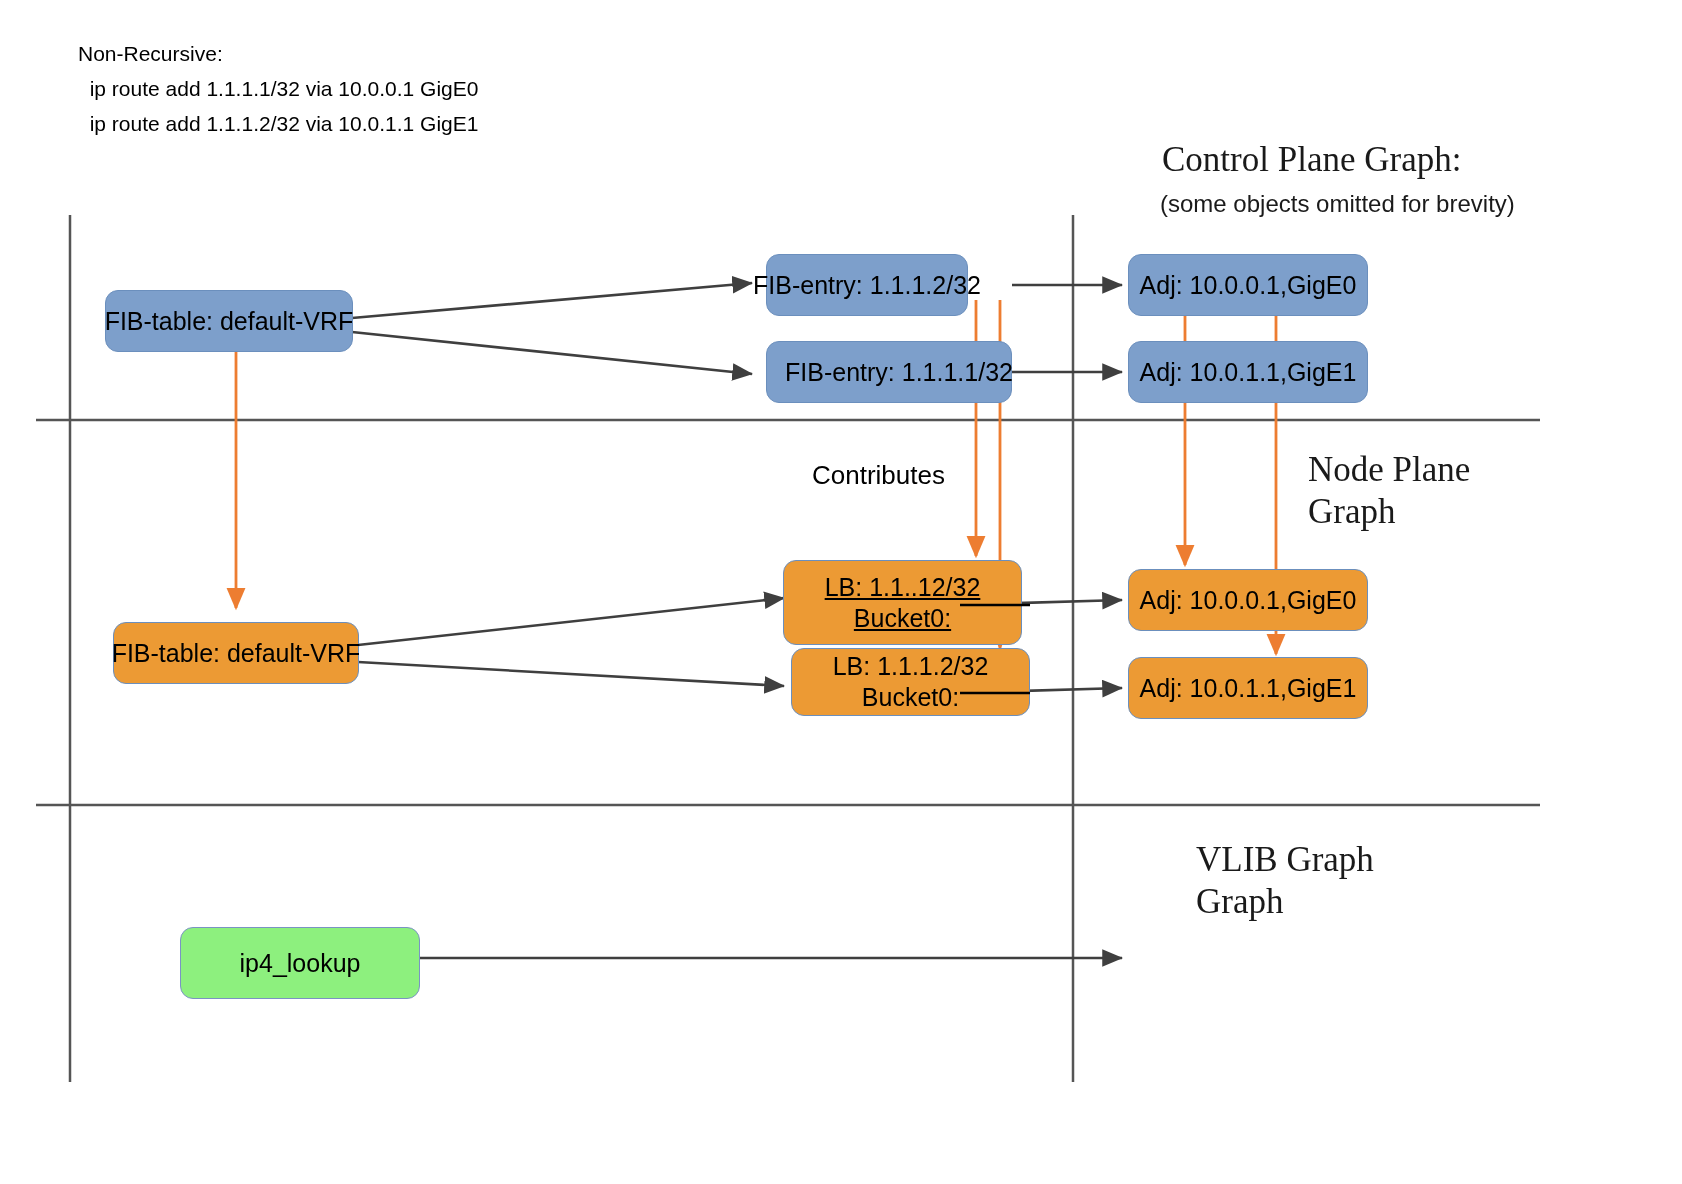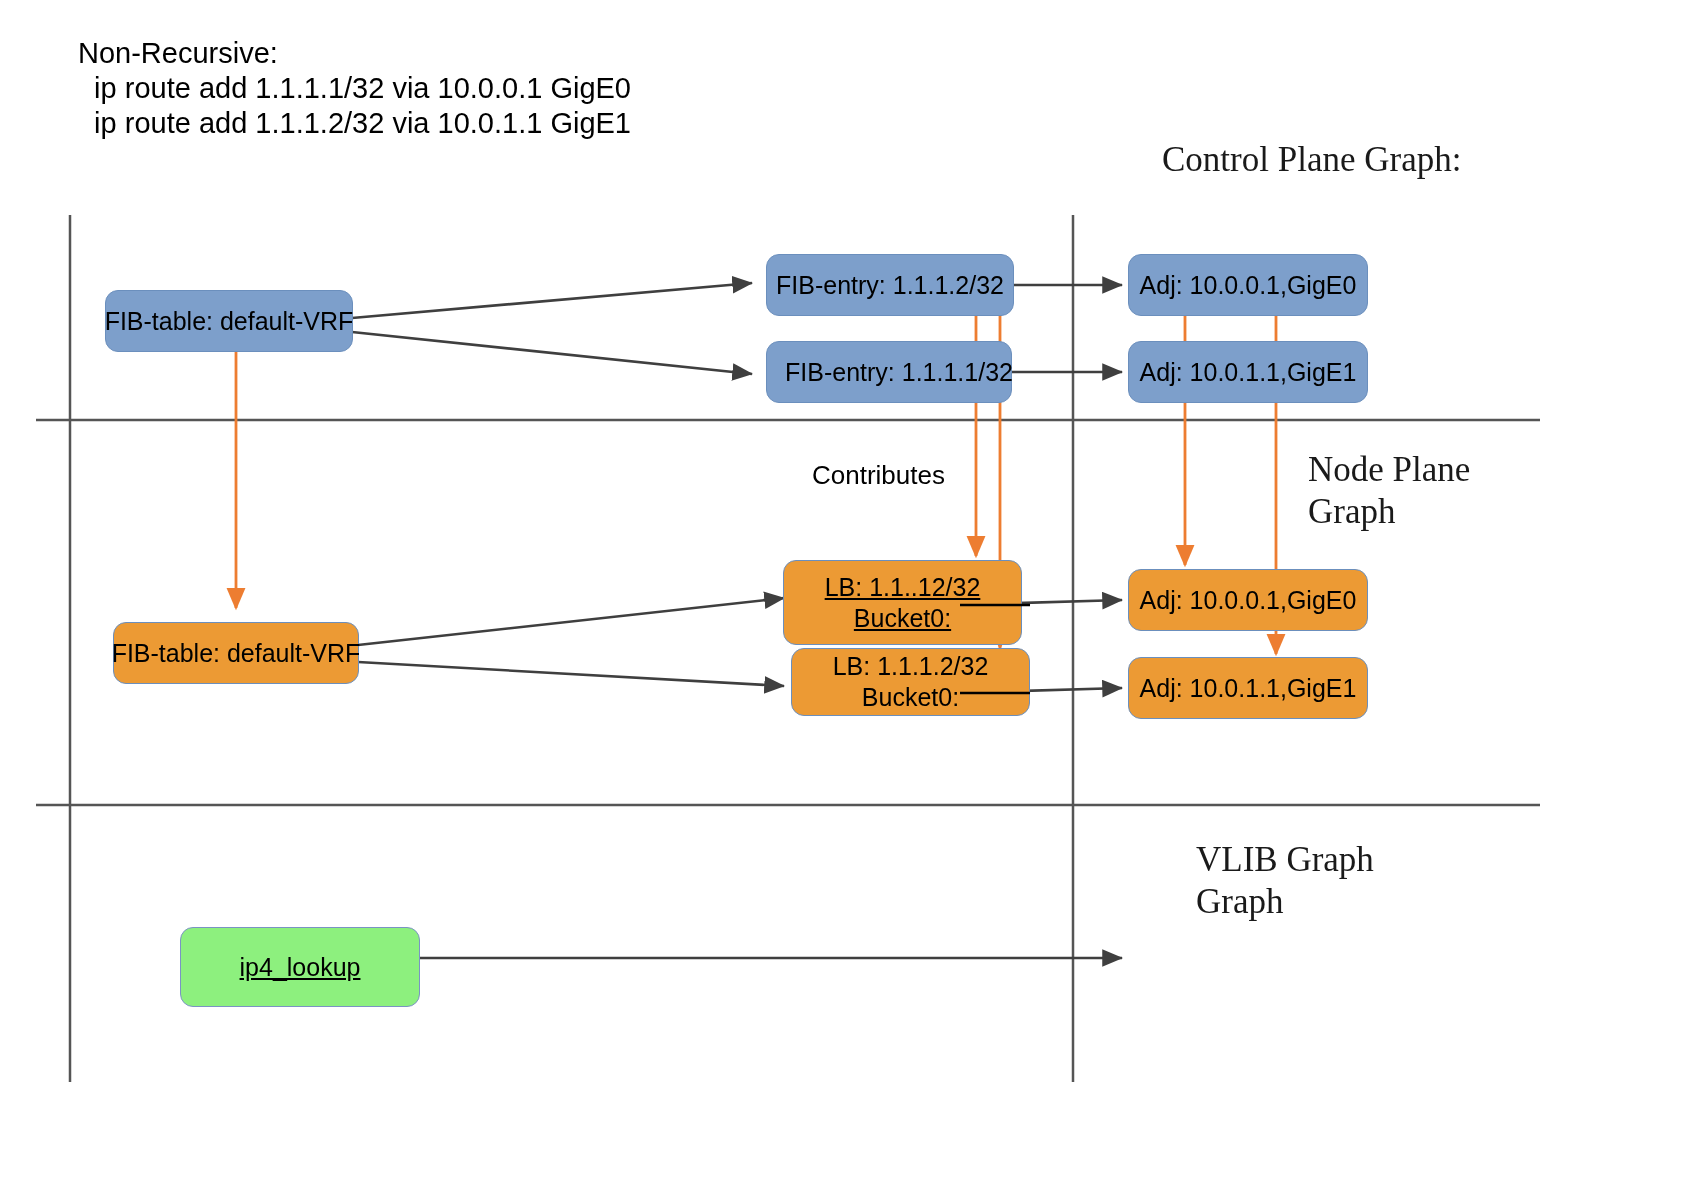--- a/index.html
+++ b/index.html
@@ -2,21 +2,21 @@
 <html><head>
 <meta charset="utf-8">
 <style>
   html,body{margin:0;padding:0;background:#ffffff;}
   body{width:1682px;height:1184px;position:relative;overflow:hidden;
        font-family:"Liberation Sans","DejaVu Sans",sans-serif;color:#000;}
   #stage{position:absolute;left:0;top:0;width:1682px;height:1184px;}
 
   svg#wires{position:absolute;left:0;top:0;width:1682px;height:1184px;}
 
-  .hdr{position:absolute;white-space:pre;font-size:29px;line-height:35px;color:#000;}
+  .hdr{position:absolute;white-space:pre;font-size:21px;line-height:35px;color:#000;}
 
   .title{position:absolute;white-space:pre;font-size:35px;color:#1a1a1a;font-family:Liberation Serif, serif;}
   .subtitle{position:absolute;white-space:pre;font-size:24px;color:#1a1a1a;}
   .plain-label{position:absolute;white-space:pre;font-size:26px;color:#000;}
 
   .node{position:absolute;border-radius:13px;display:flex;flex-direction:column;
         align-items:center;justify-content:center;box-sizing:border-box;
         border:1.5px solid #6b8fbd;font-size:25px;color:#000;text-align:center;}
   .node.blue{background:#7d9fcb;}
   .node.orange{background:#ec9a34;}
@@ -71,34 +71,35 @@
     <g fill="none" stroke="#ed7d31" stroke-width="2.8">
       <path d="M236,352 L236,608" marker-end="url(#ahOrange)"></path>
       <path d="M976,300 L976,556" marker-end="url(#ahOrange)"></path>
       <path d="M1000,300 L1000,648" marker-end="url(#ahOrange)"></path>
       <path d="M1185,300 L1185,565" marker-end="url(#ahOrange)"></path>
       <path d="M1276,300 L1276,654" marker-end="url(#ahOrange)"></path>
     </g>
   </svg>
 
   <div class="title" style="left:1162px;top:140px;">Control Plane Graph:</div>
+  <div class="subtitle" style="left:1160px;top:190px;">(some objects omitted for brevity)</div>
 
   <div class="title" style="left:1308px;top:450px;">Node Plane</div>
   <div class="title" style="left:1308px;top:492px;">Graph</div>
 
   <div class="title" style="left:1196px;top:840px;">VLIB Graph</div>
   <div class="title" style="left:1196px;top:882px;">Graph</div>
 
   <div class="plain-label" style="left:812px;top:460px;">Contributes</div>
 
   <div class="node blue" style="left:105px;top:290px;width:248px;height:62px;">
     <span class="ln">FIB-table: default-VRF</span>
   </div>
 
-  <div class="node blue" style="left:766px;top:254px;width:248px;height:62px;">
+  <div class="node blue" style="left:766px;top:254px;width:202px;height:62px;">
     <span class="ln">FIB-entry: 1.1.1.2/32</span>
   </div>
 
   <div class="node blue" style="left:766px;top:341px;width:246px;height:62px;padding-left:20px;">
     <span class="ln">FIB-entry: 1.1.1.1/32</span>
   </div>
 
   <div class="node blue" style="left:1128px;top:254px;width:240px;height:62px;">
     <span class="ln">Adj: 10.0.0.1,GigE0</span>
   </div>
@@ -127,18 +128,18 @@
 
   <div class="node orange" style="left:1128px;top:657px;width:240px;height:62px;">
     <span class="ln">Adj: 10.0.1.1,GigE1</span>
   </div>
 
   <svg style="position:absolute;left:0;top:0;width:1682px;height:1184px;pointer-events:none;" viewBox="0 0 1682 1184">
     <line x1="960" y1="605" x2="1030" y2="605" stroke="#000" stroke-width="2.4"></line>
     <line x1="960" y1="693" x2="1030" y2="693" stroke="#000" stroke-width="2.4"></line>
   </svg>
 
-  <div class="node green" style="left:180px;top:927px;width:240px;height:80px;text-decoration:underline;">
+  <div class="node green" style="left:180px;top:927px;width:240px;height:72px;">
     <span class="ln">ip4_lookup</span>
   </div>
 
 
 </div>
 
 </body></html>

